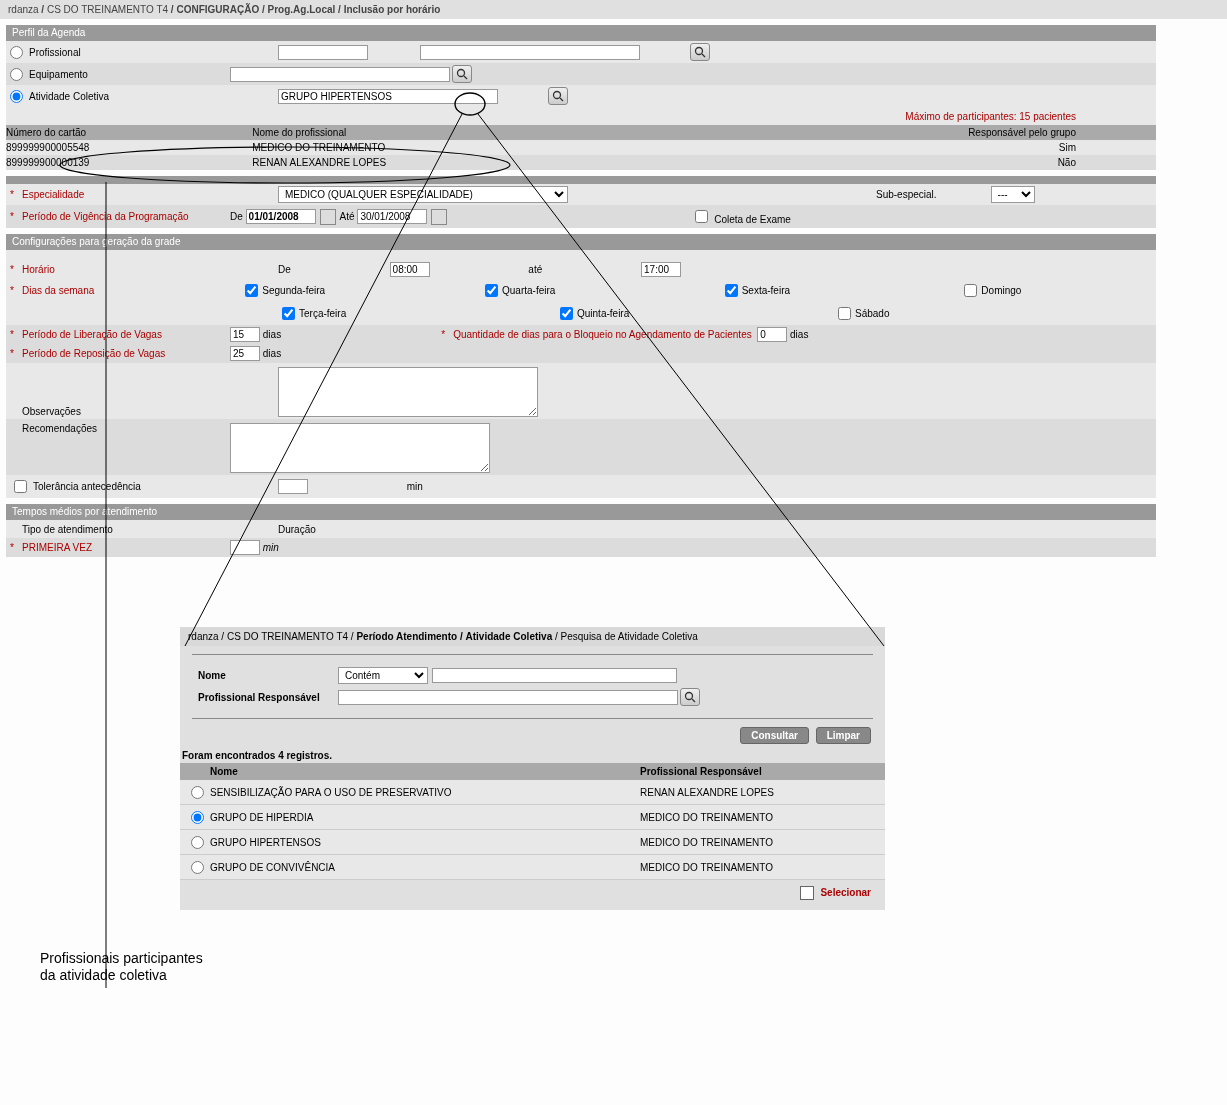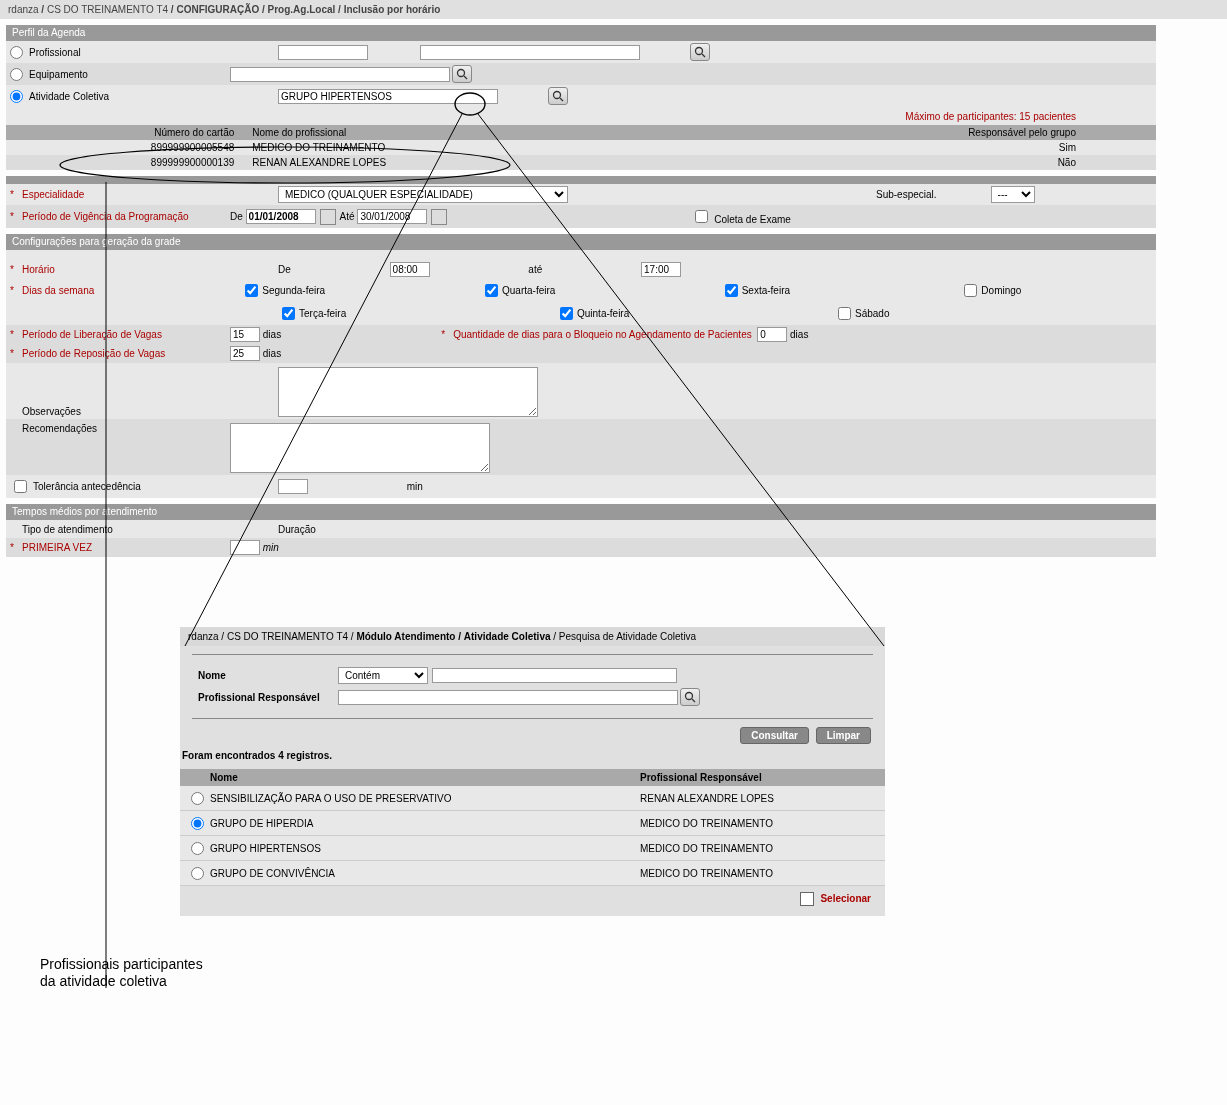--- a/index.html
+++ b/index.html
@@ -71,21 +71,21 @@
     cursor: pointer;
   }
   .table-header {
     background: #aaa;
     display: flex;
     font-size: 10px;
     color: #000;
     padding: 2px 0;
   }
   .table-row { display: flex; padding: 2px 0; font-size: 10px; }
-  .c-card { width: 230px; text-align: right; }
+  .c-card { width: 230px; text-align: left; }
   .c-name { width: 400px; text-align: left; margin-left: 18px; }
   .c-resp { width: 510px; text-align: right; padding-right: 80px; }
   .max-text { color: #a00; font-size: 10px; float: right; margin-right: 80px; margin-top: 4px; }
   .check-cell { display: inline-flex; align-items: center; width: 230px; }
   .check-cell input { margin-right: 4px; }
   .small-input { width: 50px; }
   .sub-panel {
     position: relative;
     margin: 70px 0 0 180px;
     width: 705px;
@@ -362,21 +362,21 @@
       </div>
     <input type="text" style="width: 30px;">
     &nbsp;<i>min</i>
   </div>
 </div>
 
 <div class="sub-panel">
   <div class="sub-breadcrumb">
     <span>rdanza</span> /
     <span>CS DO TREINAMENTO T4</span> /
-    <span class="bold">Módulo Atendimento</span> <span class="bold">/</span>
+    <span class="bold">Período Atendimento</span> <span class="bold">/</span>
     <span class="bold">Atividade Coletiva</span> /
     <span>Pesquisa de Atividade Coletiva</span>
   </div>
   <hr class="sep">
   <div style="padding:2px 14px">
     <div class="row" style="background:none">
       <span style="width:140px;font-weight:bold">Nome</span>
       <select style="width:90px"><option>Contém</option></select>
       <input type="text" style="width: 245px; margin-left: 4px;">
     </div>
@@ -389,21 +389,21 @@
             <line x1="8" y1="8" x2="11" y2="11" stroke="#333" stroke-width="1.3"></line>
           </svg>
       </span>
     </div>
   </div>
   <hr class="sep">
   <div style="text-align:right;padding:0 14px">
     <button class="btn">Consultar</button>
     <button class="btn">Limpar</button>
   </div>
-  <div style="padding:6px 2px 8px 2px;font-weight:bold">Foram encontrados 4 registros.</div>
+  <div style="padding:6px 2px 2px 2px;font-weight:bold">Foram encontrados 4 registros.</div>
   <div class="res-header">
     <div class="res-radio"></div>
     <div class="res-name">Nome</div>
     <div class="res-prof">Profissional Responsável</div>
   </div>
   <div id="results">
       <div class="res-row">
         <div class="res-radio"><input type="radio" name="res" style=""></div>
         <div class="res-name">SENSIBILIZAÇÃO PARA O USO DE PRESERVATIVO</div>
         <div class="res-prof">RENAN ALEXANDRE LOPES</div>

